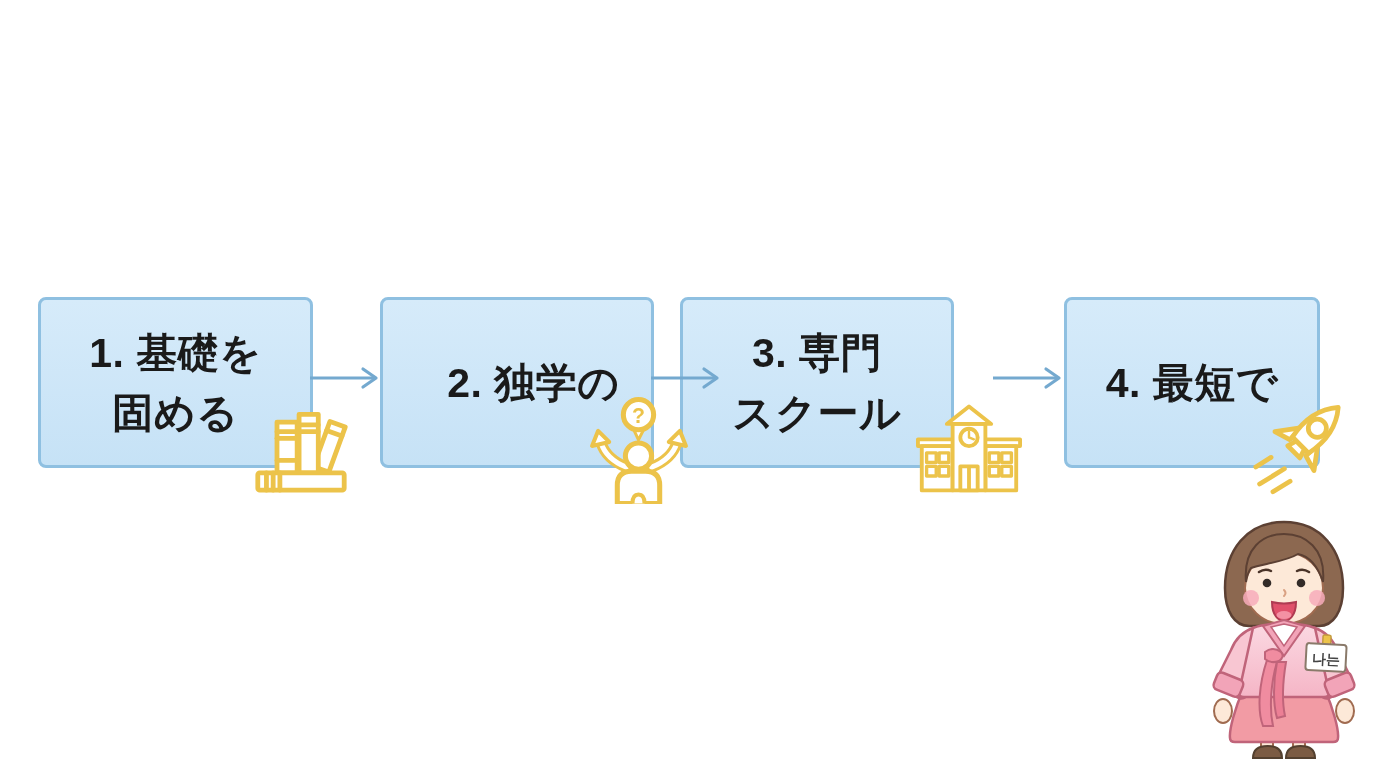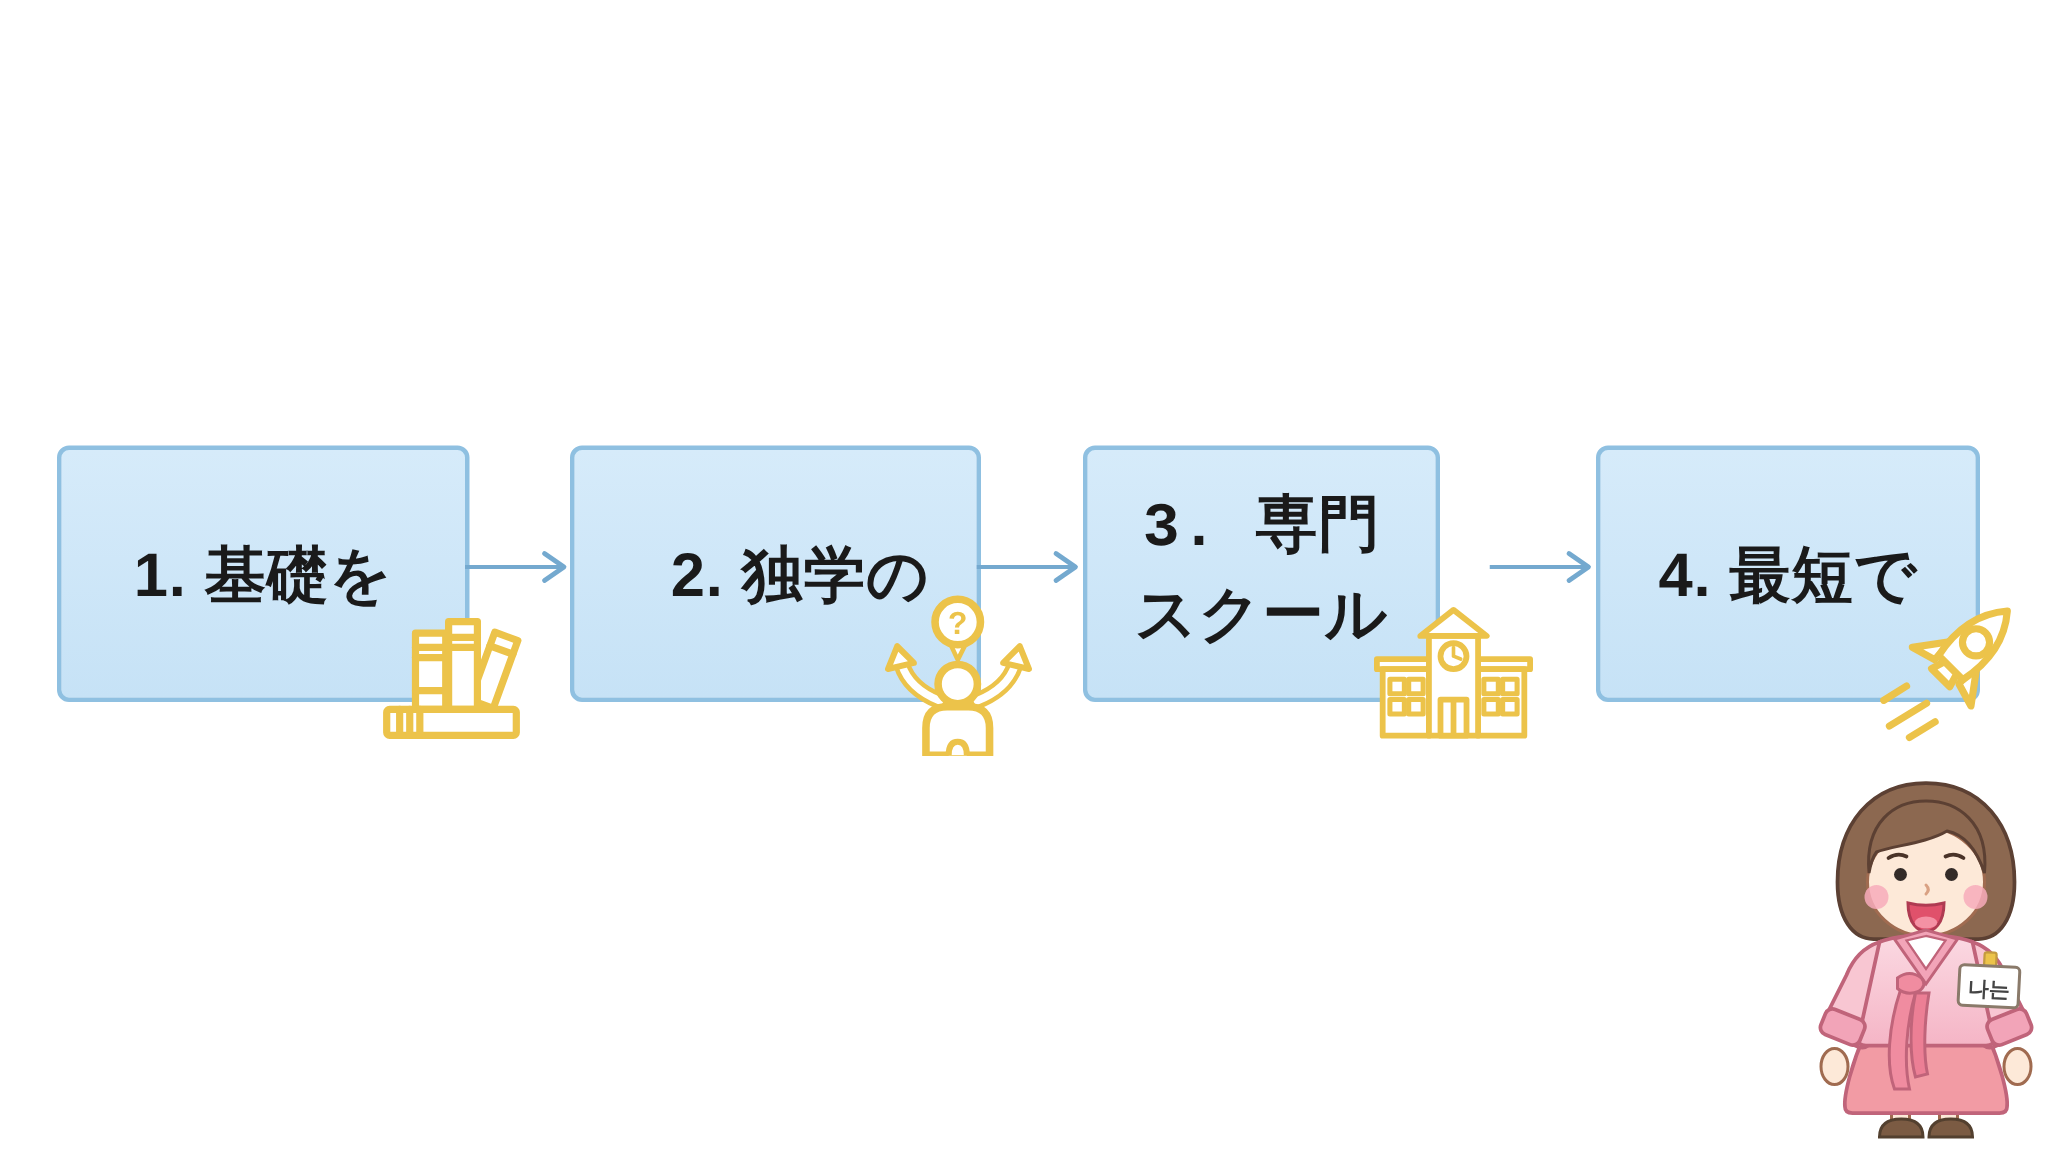--- a/index.html
+++ b/index.html
@@ -22,25 +22,26 @@
   .icon{position:absolute;}
   .character{position:absolute;left:1193px;top:514px;width:180px;height:250px;}
 </style>
 </head>
 <body>
 
 <div class="stage">
 
   <div class="step" style="left:38px;width:275px;">
     <div class="line">1. 基礎を</div>
+    <div class="line">固める</div>
   </div>
   <div class="step" style="left:380px;width:274px;padding-left:33px;">
     <div class="line">2. 独学の</div>
   </div>
-  <div class="step" style="left:722px;width:238px;font-family:Liberation Mono, monospace;">
+  <div class="step" style="left:680px;width:274px;">
     <div class="line">3. 専門</div>
     <div class="line">スクール</div>
   </div>
   <div class="step" style="left:1064px;width:256px;">
     <div class="line">4. 最短で</div>
   </div>
 
   <svg class="arrow" style="left:310px;" viewBox="0 0 72 28">
     <line x1="0" y1="14" x2="65" y2="14" stroke="#74a9cf" stroke-width="2.8"></line>
     <polyline points="53,5 66,14 53,23" fill="none" stroke="#74a9cf" stroke-width="3.2" stroke-linecap="round" stroke-linejoin="round"></polyline>

